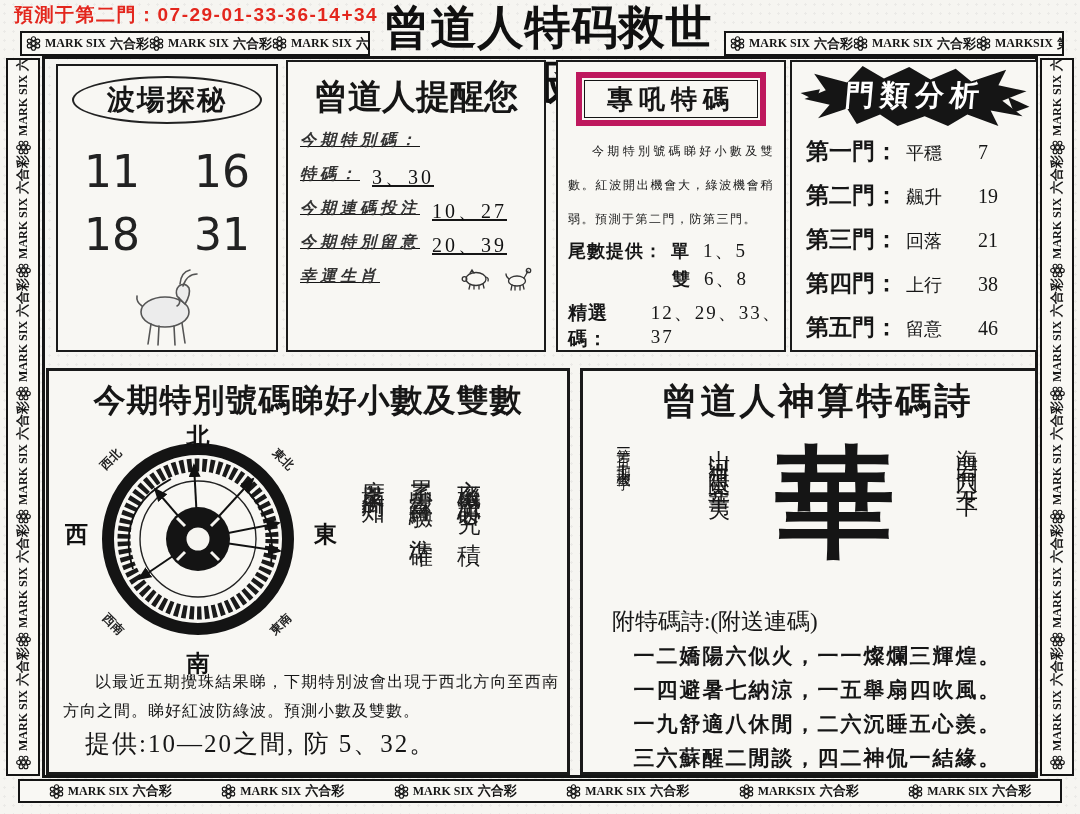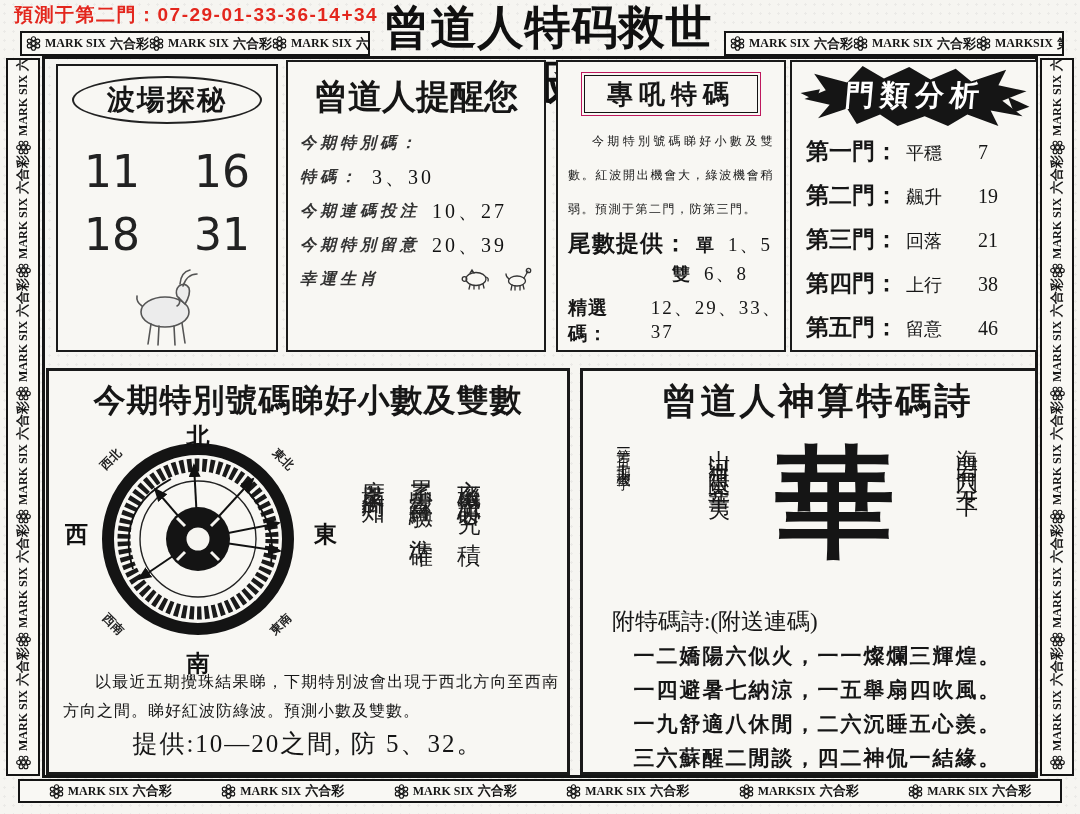--- a/index.html
+++ b/index.html
@@ -38,39 +38,39 @@
         border-radius:50%;text-align:center;line-height:44px;font-size:28px;
         font-weight:bold;letter-spacing:2px;}
   .wave-row{display:flex;justify-content:center;gap:54px;font-size:44px;
             color:#222;font-family:"DejaVu Sans",sans-serif;}
   .wave-row.r1{margin-top:22px;} .wave-row.r2{margin-top:12px;}
   .goat{display:block;margin:8px auto 0;}
   
   .box-reminder{left:286px;top:60px;width:260px;height:292px;}
   .rem-title{margin-top:12px;text-align:center;font-size:34px;font-weight:900;}
   .rem-lines{margin:10px 12px 0;}
-  .rem-line{display:flex;align-items:center;height:26px;margin-bottom:8px;}
+  .rem-line{display:flex;height:26px;margin-bottom:8px;text-decoration:underline;}
   .rem-label{font-family:"DejaVu Serif",serif;font-style:italic;font-weight:600;
              font-size:16px;letter-spacing:4px;color:#333;}
   .rem-value{font-family:"Liberation Serif",serif;font-size:20px;letter-spacing:3px;
              margin-left:12px;color:#111;}
   .rem-value.big{font-weight:bold;font-size:21px;margin-left:8px;letter-spacing:1px;}
   .rem-value.red-wave{font-size:24px;font-style:italic;margin-left:66px;font-weight:600;}
   .zodiac-icons{margin-left:auto;display:flex;gap:14px;align-items:center;}
   
   .box-roar{left:556px;top:60px;width:230px;height:292px;}
-  .roar-frame{margin:10px auto 0;width:178px;height:42px;border:1px solid #be185d;
+  .roar-frame{margin:10px auto 0;width:178px;height:42px;border:6px solid #be185d;
       box-shadow:inset 0 0 0 2px #f8f7f3,inset 0 0 0 3px #131313;
       display:flex;align-items:center;justify-content:center;
       font-size:26px;font-weight:bold;letter-spacing:6px;}
   .roar-body{margin:8px 10px 0;font-family:"Liberation Serif",serif;font-size:12px;
              line-height:34px;text-align:justify;text-indent:2em;letter-spacing:1.5px;}
   .roar-row{display:flex;align-items:baseline;margin:2px 0 0 10px;
             font-family:"Liberation Serif",serif;}
-  .roar-row .lbl{font-weight:bold;font-size:23px;letter-spacing:1px;}
+  .roar-row .lbl{font-weight:bold;font-size:18px;letter-spacing:1px;}
   .roar-row .word{font-weight:bold;font-size:18px;margin-left:8px;}
   .roar-row .vals{font-size:19px;margin-left:14px;letter-spacing:2px;}
   .roar-row.indent{margin-left:106px;}
   
   .box-gate{left:790px;top:60px;width:248px;height:292px;}
   .burst{position:absolute;left:5px;top:2px;width:236px;height:64px;}
   .burst-text{position:absolute;left:5px;top:2px;width:236px;height:64px;
       display:flex;align-items:center;justify-content:center;color:#fff;
       font-size:29px;font-weight:900;letter-spacing:6px;transform:skewX(-5deg);}
   .gate-rows{margin:74px 14px 0;}
@@ -93,22 +93,22 @@
   .dir.nw{top:24px;left:26px;transform:rotate(-45deg);}
   .dir.ne{top:24px;right:28px;transform:rotate(45deg);}
   .dir.sw{bottom:34px;left:28px;transform:rotate(45deg);}
   .dir.se{bottom:34px;right:30px;transform:rotate(-45deg);}
   .vcols{position:absolute;left:292px;top:90px;height:232px;writing-mode:vertical-rl;
          font-family:"Liberation Serif",serif;font-size:24px;letter-spacing:5px;color:#1d1d1d;}
   .vcols div{margin-left:16px;}
   .wheel-analysis{position:absolute;left:14px;right:8px;top:296px;
       font-family:"Liberation Serif",serif;font-size:16px;line-height:29px;
       text-indent:2em;text-align:justify;letter-spacing:1px;}
-  .wheel-tip{position:absolute;left:0;right:0;top:356px;text-align:center;
-      font-family:"Liberation Serif",serif;font-size:25px;letter-spacing:2px;}
+  .wheel-tip{position:absolute;left:0;right:0;top:356px;
+      font-family:"Liberation Serif",serif;font-size:25px;letter-spacing:2px;padding-left:36px;}
   
   .box-poem{left:580px;top:368px;width:458px;height:407px;border-width:3px;padding-left:17px;}
   .poem-title{margin-top:6px;text-align:center;font-size:36px;font-weight:bold;
               font-family:"Liberation Serif",serif;letter-spacing:3px;}
   .poem-cols{position:relative;height:172px;margin-top:4px;}
   .vcol{position:absolute;writing-mode:vertical-rl;font-family:"Liberation Serif",serif;}
   .vcol.issue{left:14px;top:8px;font-size:14px;letter-spacing:3px;height:160px;}
   .vcol.left-line{left:104px;top:2px;font-size:22px;letter-spacing:8px;height:172px;}
   .vcol.right-line{left:352px;top:2px;font-size:22px;letter-spacing:8px;height:172px;}
   .big-char{position:absolute;left:160px;top:-10px;width:150px;text-align:center;

